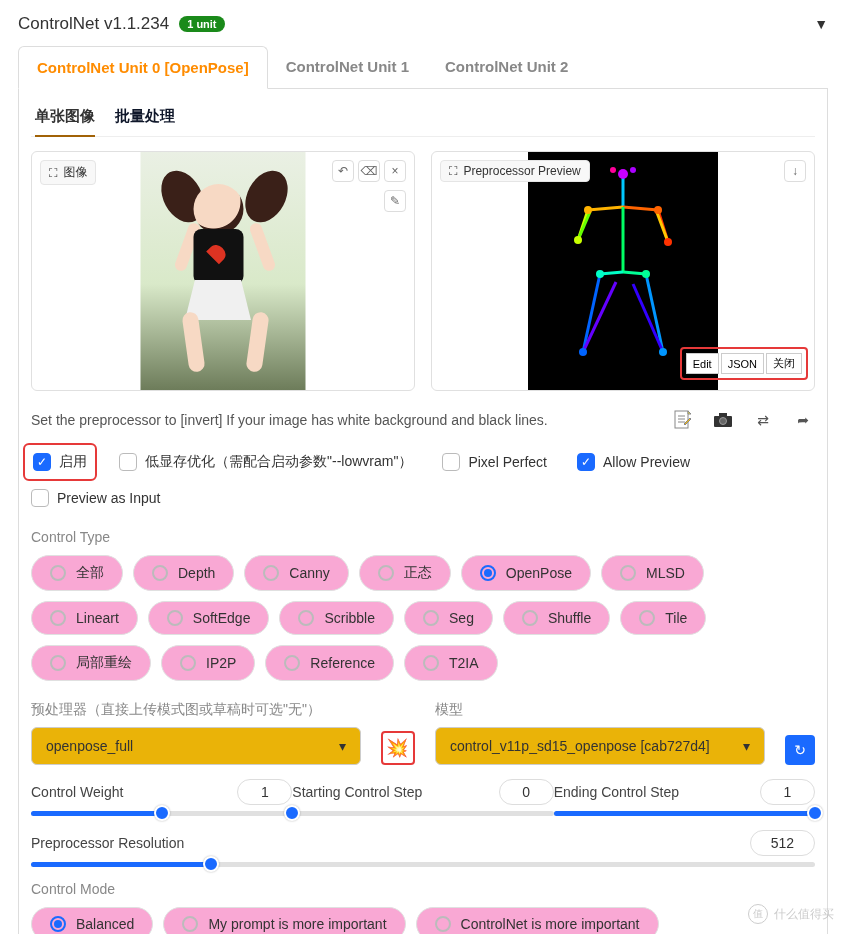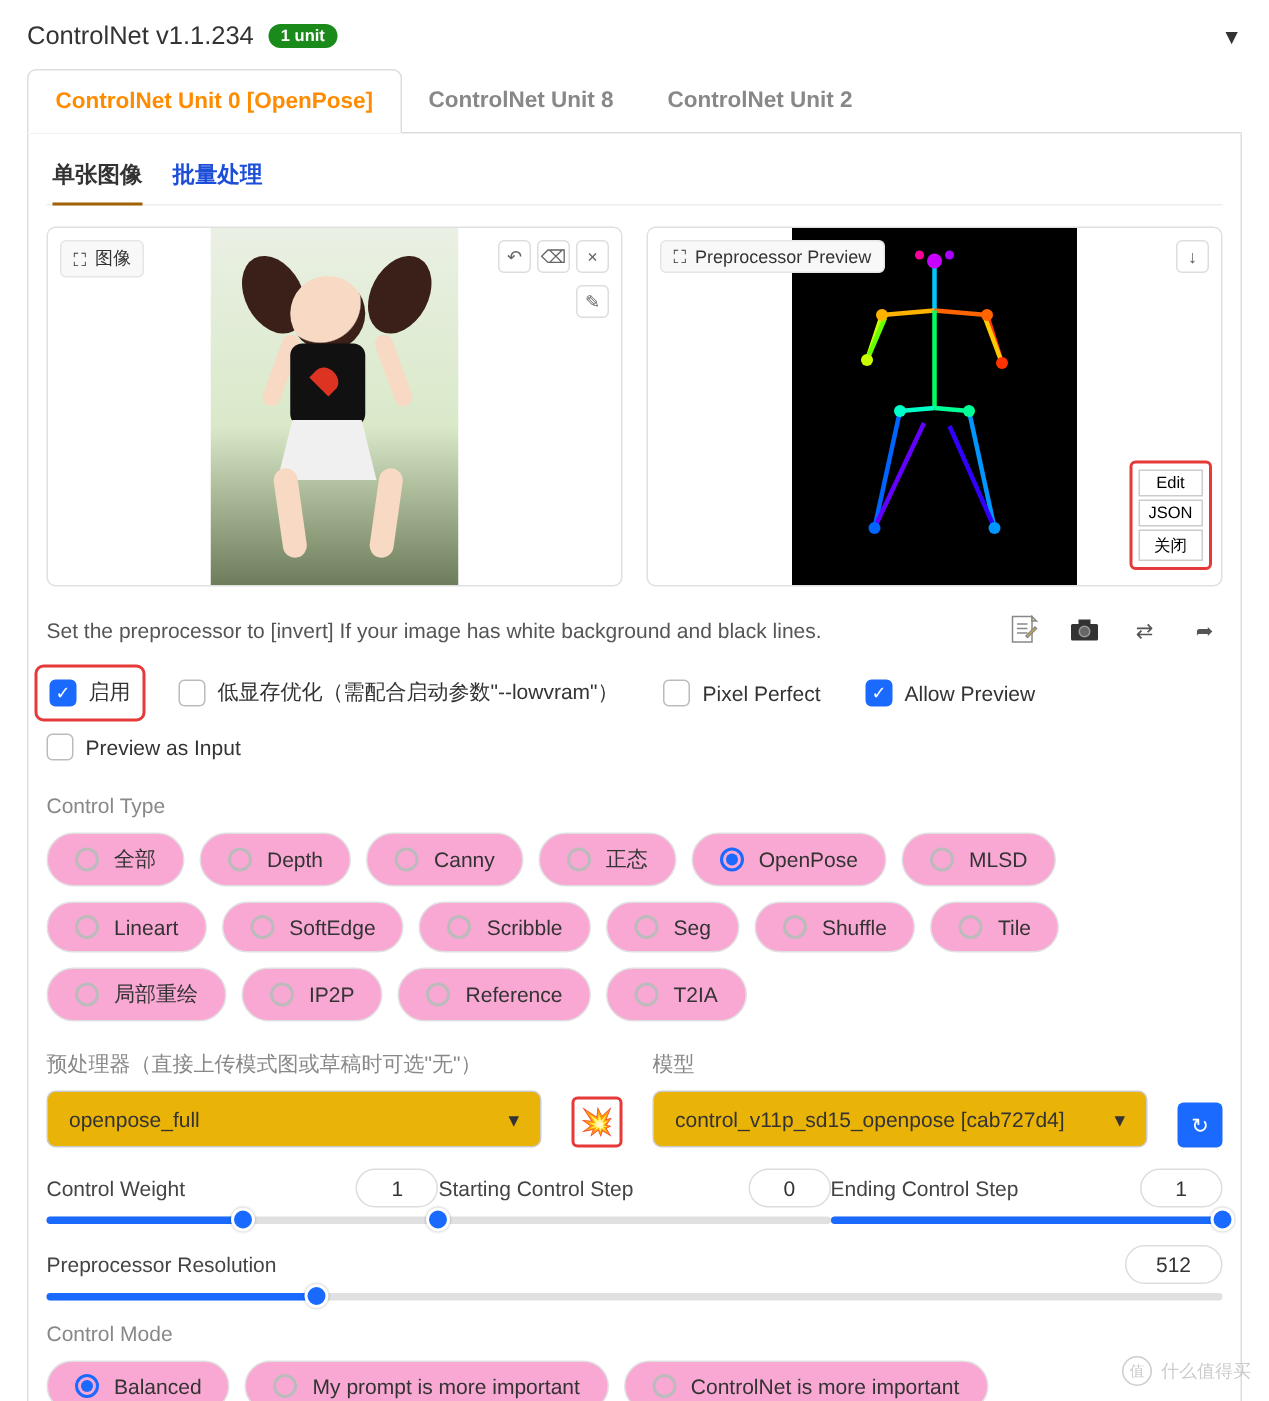--- a/index.html
+++ b/index.html
@@ -50,21 +50,21 @@
       margin-bottom: -1px;
       border-radius: 6px 6px 0 0;
     }
     .inner-panel {
       border: 1px solid #ddd;
       border-top: none;
       padding: 12px;
       border-radius: 0 0 8px 8px;
     }
     .img-tabs { display: flex; gap: 20px; padding: 6px 4px 10px; border-bottom: 1px solid #eee; }
-    .img-tab { color: #1d4ed8; font-weight: 600; cursor: pointer; font-size: 15px; }
+    .img-tab { color: #0f172a; font-weight: 600; cursor: pointer; font-size: 15px; }
     .img-tab.active { color: #333; border-bottom: 2px solid #a16207; padding-bottom: 8px; margin-bottom: -11px; }
     .images-row { display: flex; gap: 16px; margin: 14px 0 10px; }
     .img-panel {
       flex: 1;
       border: 1px solid #e0e0e0;
       border-radius: 6px;
       height: 240px;
       position: relative;
       overflow: hidden;
     }
@@ -100,21 +100,21 @@
       align-items: center;
       justify-content: center;
       cursor: pointer;
       color: #666;
     }
     .edit-btns {
       position: absolute;
       bottom: 10px;
       right: 6px;
       display: flex;
-      flex-direction: column;
+      flex-direction: row;
       gap: 2px;
       z-index: 2;
     }
     .edit-btns.highlight { border: 2px solid #e63939; border-radius: 4px; padding: 4px; }
     .edit-btn {
       border: 1px solid #ccc;
       background: #fff;
       font-size: 11px;
       padding: 2px 6px;
       cursor: pointer;
@@ -247,21 +247,21 @@
 <body>
 
 <div class="header">
   <span class="header-title">ControlNet v1.1.234</span>
   <span class="badge">1 unit</span>
   <span class="caret">▼</span>
 </div>
 
 <div class="unit-tabs">
   <div class="unit-tab active">ControlNet Unit 0 [OpenPose]</div>
-  <div class="unit-tab">ControlNet Unit 8</div>
+  <div class="unit-tab">ControlNet Unit 1</div>
   <div class="unit-tab">ControlNet Unit 2</div>
 </div>
 
 <div class="inner-panel">
 
   <div class="img-tabs">
     <div class="img-tab active">单张图像</div>
     <div class="img-tab">批量处理</div>
   </div>
 

